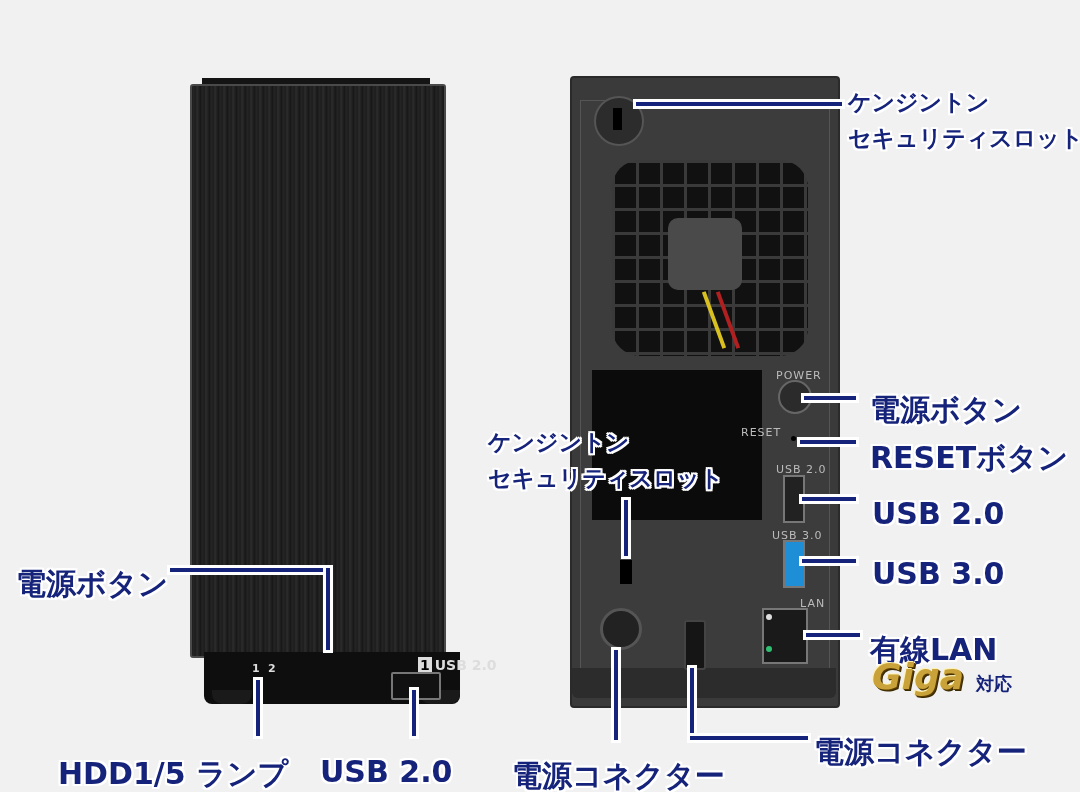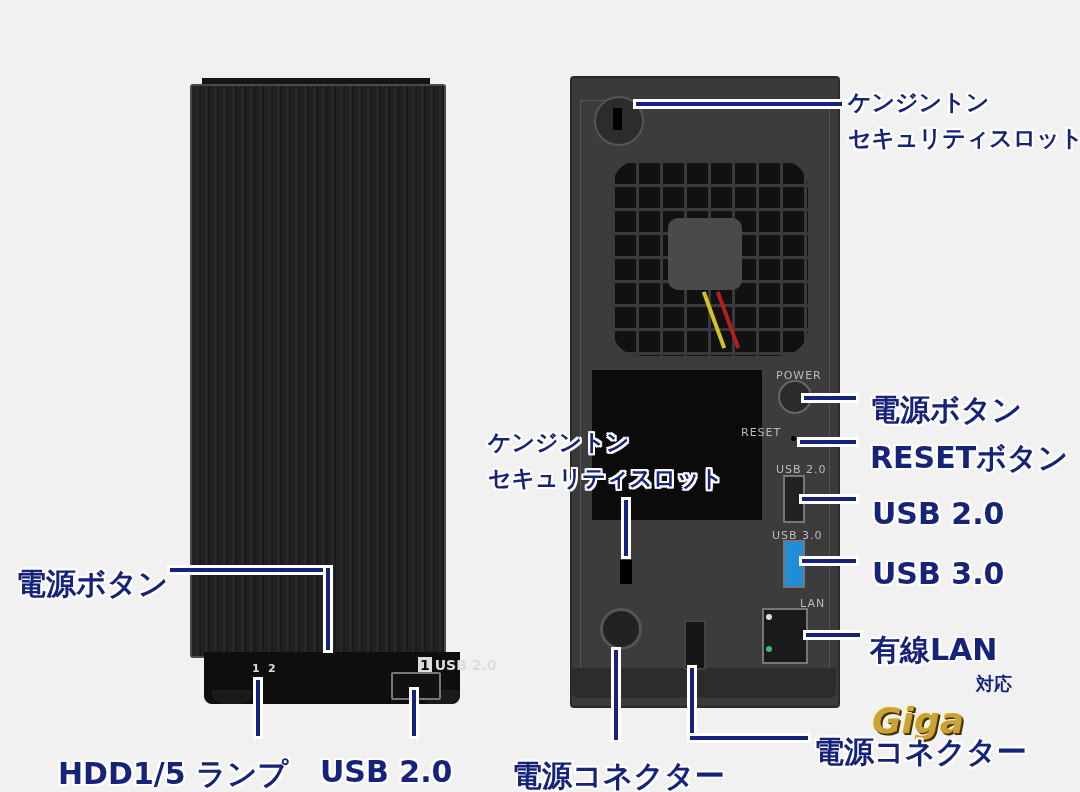--- a/index.html
+++ b/index.html
@@ -36,21 +36,21 @@
   .reset-hole{left:791px;top:436px;width:5px;height:5px;border-radius:50%;background:#000;}
   .usb2-rear{left:783px;top:475px;width:18px;height:44px;background:#222;border:2px solid #777;}
   .usb3-rear{left:783px;top:540px;width:18px;height:44px;background:#1e8fd6;border:2px solid #777;}
   .lan{left:762px;top:608px;width:42px;height:52px;background:#1a1a1a;border:2px solid #777;}
   .lan-led1{left:766px;top:614px;width:6px;height:6px;border-radius:50%;background:#ddd;}
   .lan-led2{left:766px;top:646px;width:6px;height:6px;border-radius:50%;background:#2fbf71;}
   .dc-jack{left:600px;top:608px;width:36px;height:36px;border-radius:50%;background:#222;border:3px solid #555;}
   .hook{left:684px;top:620px;width:18px;height:46px;background:#151515;border:2px solid #444;border-radius:3px;}
   .tiny{font-size:11px;color:#bbb;letter-spacing:1px;text-align:right;}
   .giga{left:872px;top:656px;font-size:36px;font-weight:bold;font-style:italic;color:#c9a23a;
-    text-shadow:1px 1px 0 #5a3d00,-1px -1px 0 #fff2b0,2px 2px 0 #3a2a00;font-family:"DejaVu Sans",sans-serif;margin-top:44px;}
+    text-shadow:1px 1px 0 #5a3d00,-1px -1px 0 #fff2b0,2px 2px 0 #3a2a00;font-family:"DejaVu Sans",sans-serif;}
   .taiou{left:976px;top:672px;font-size:18px;color:#16237a;font-weight:bold;}
   .wire1{left:712px;top:290px;width:4px;height:60px;background:#d8c020;transform:rotate(-20deg);}
   .wire2{left:726px;top:290px;width:4px;height:60px;background:#b02020;transform:rotate(-20deg);}
 </style>
 </head>
 <body>
 
 <div class="abs front-top"></div>
 <div class="abs front-body"></div>
 <div class="abs front-base"></div>

